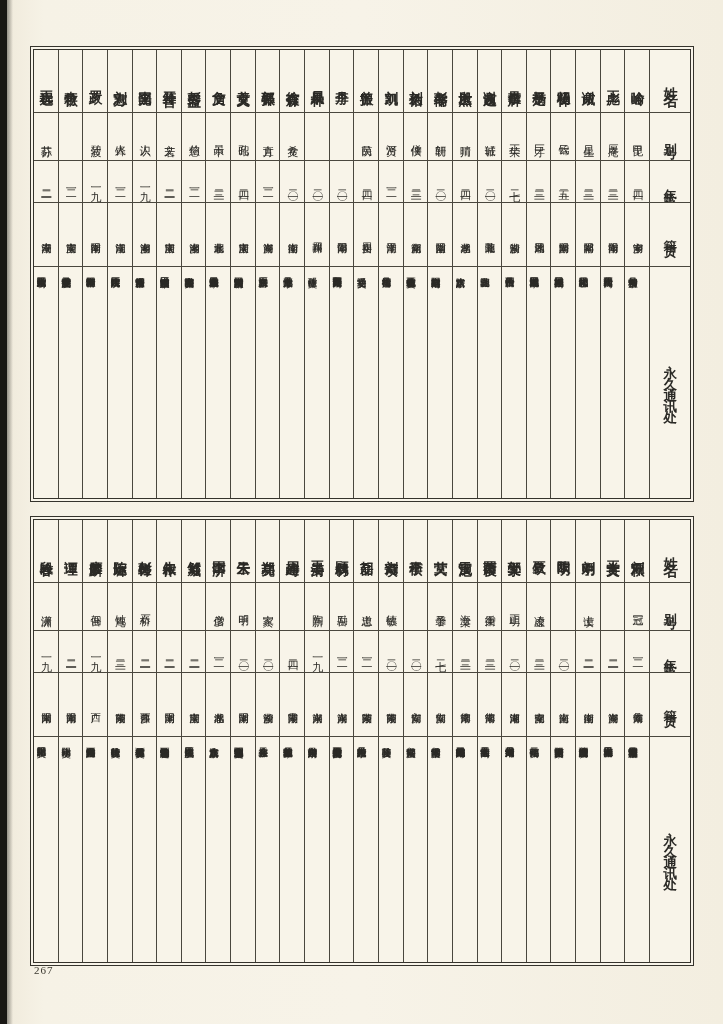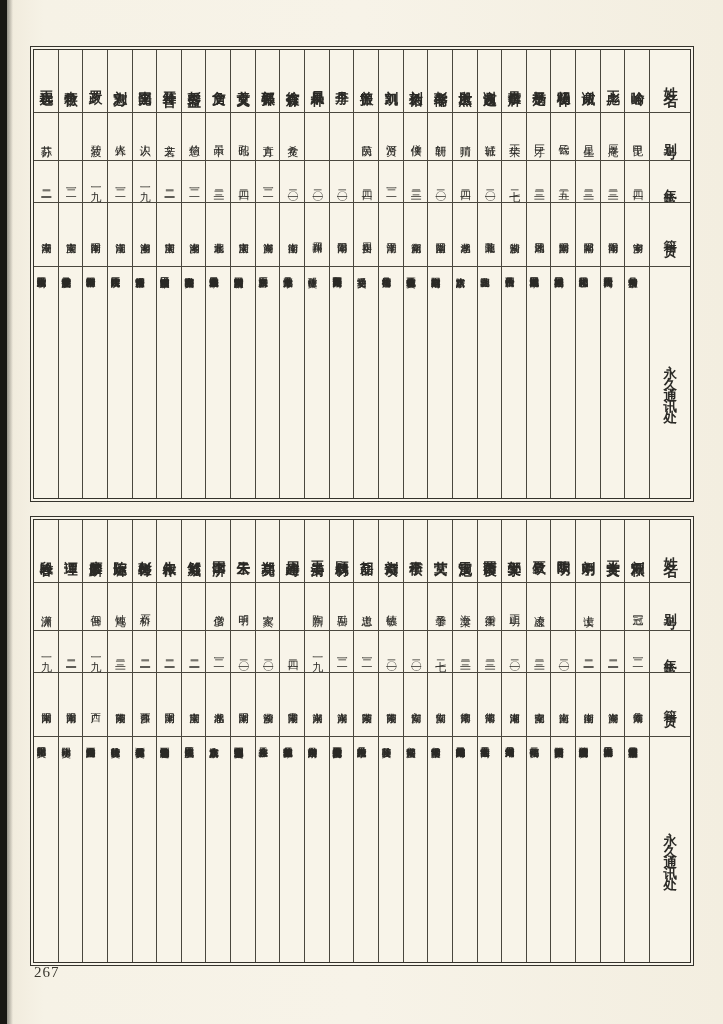--- a/index.html
+++ b/index.html
@@ -83,21 +83,21 @@
   .header-col .cell-name .vtext    { font-size:14.5px; font-weight:bold; letter-spacing:5px; }
   .header-col .cell-alias .vtext   { font-size:13px; font-weight:bold; letter-spacing:4px; }
   .header-col .cell-age .vtext     { font-size:13px; font-weight:bold; letter-spacing:3px; }
   .header-col .cell-native .vtext  { font-size:13px; font-weight:bold; letter-spacing:5px; }
   .header-col .cell-address .vtext { font-size:13.5px; font-weight:bold; letter-spacing:11px; align-self:center; }
   .header-col .cell-address { justify-content:center; }
 
   .page-number {
     position:absolute;
     left:34px; top:964px;
-    font-size:15px;
+    font-size:11px;
     color:#3a382f;
     letter-spacing:1px;
   }
 </style>
 </head>
 <body>
 
 <div class="page">
   <div class="scan-edge-left"></div>
   <div class="scan-edge-left-soft"></div>

